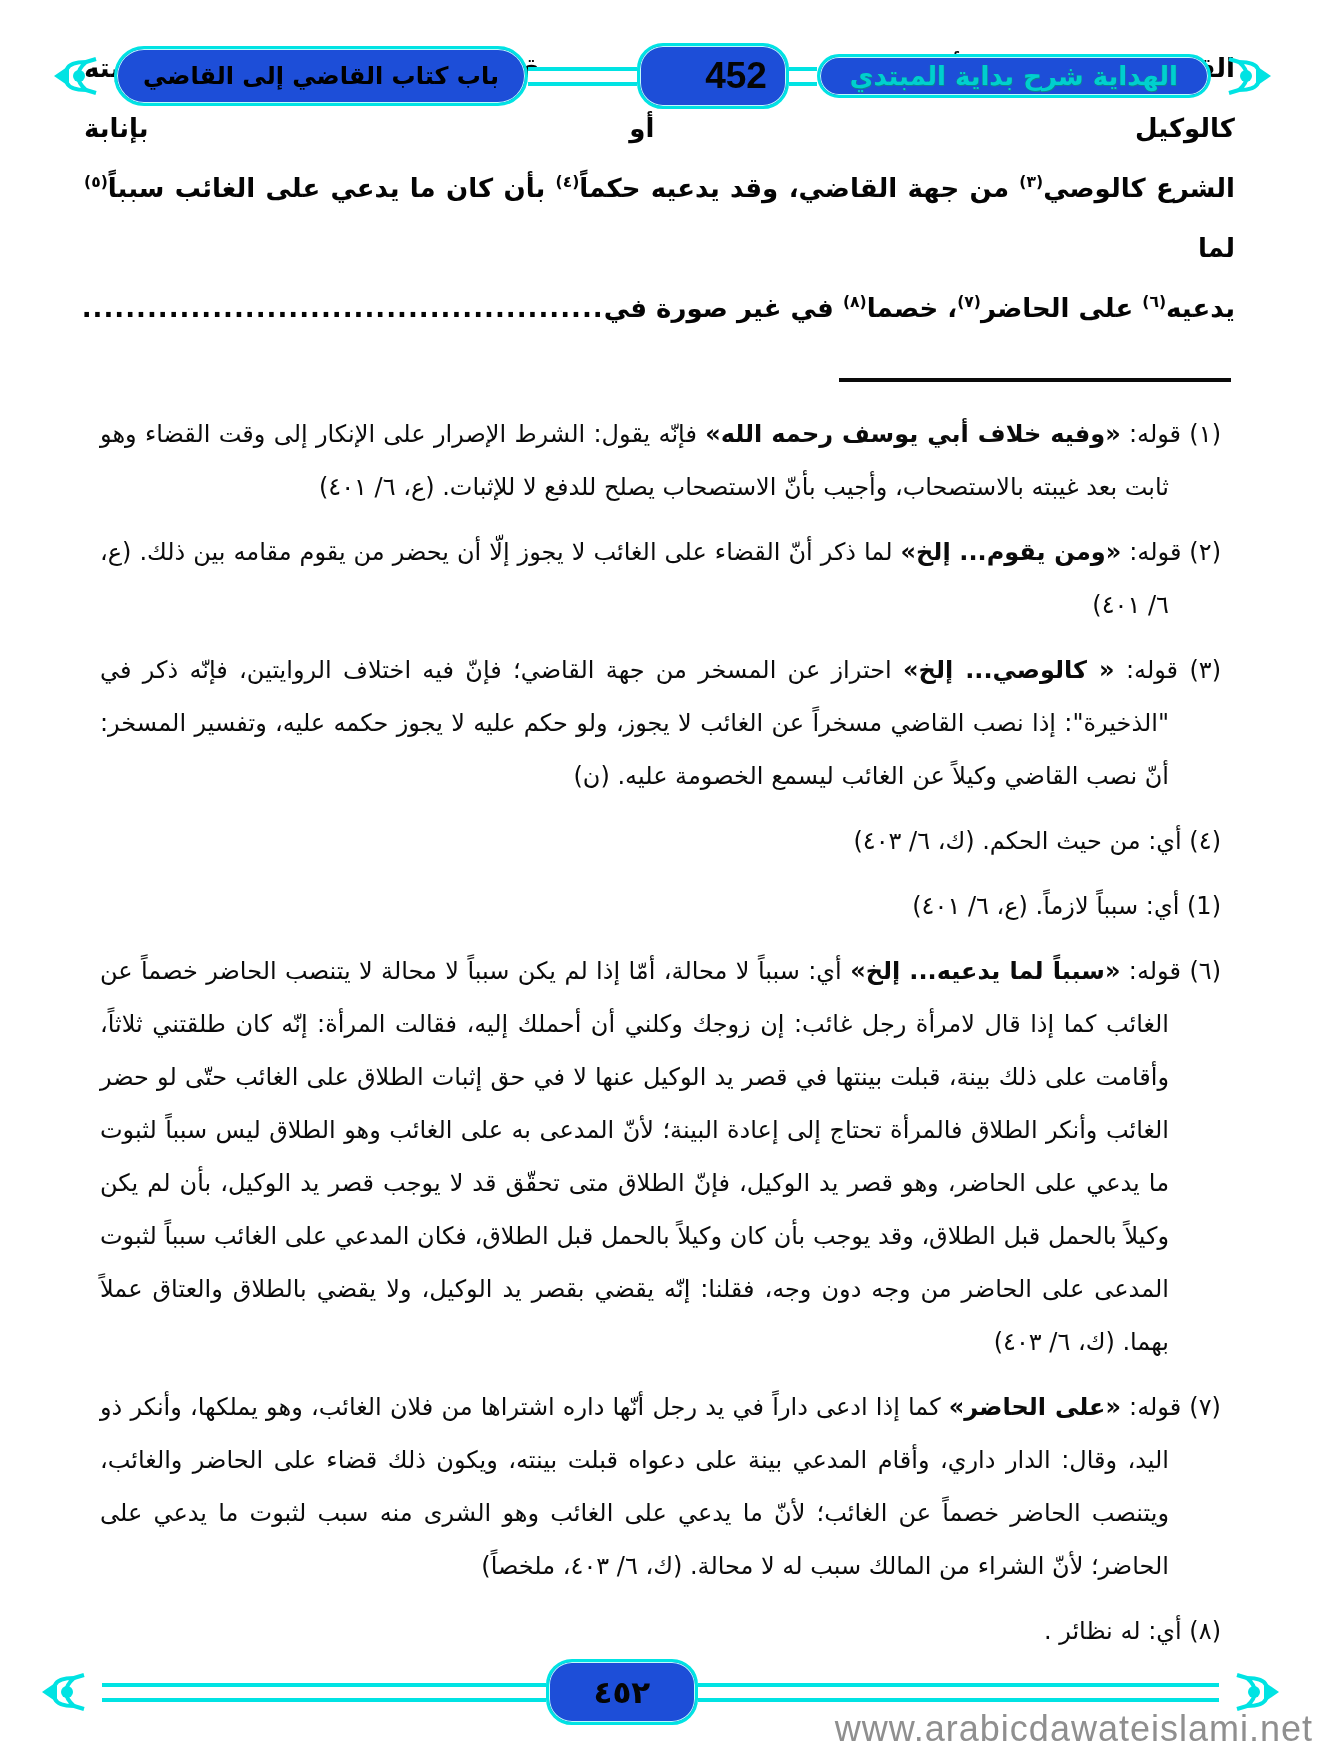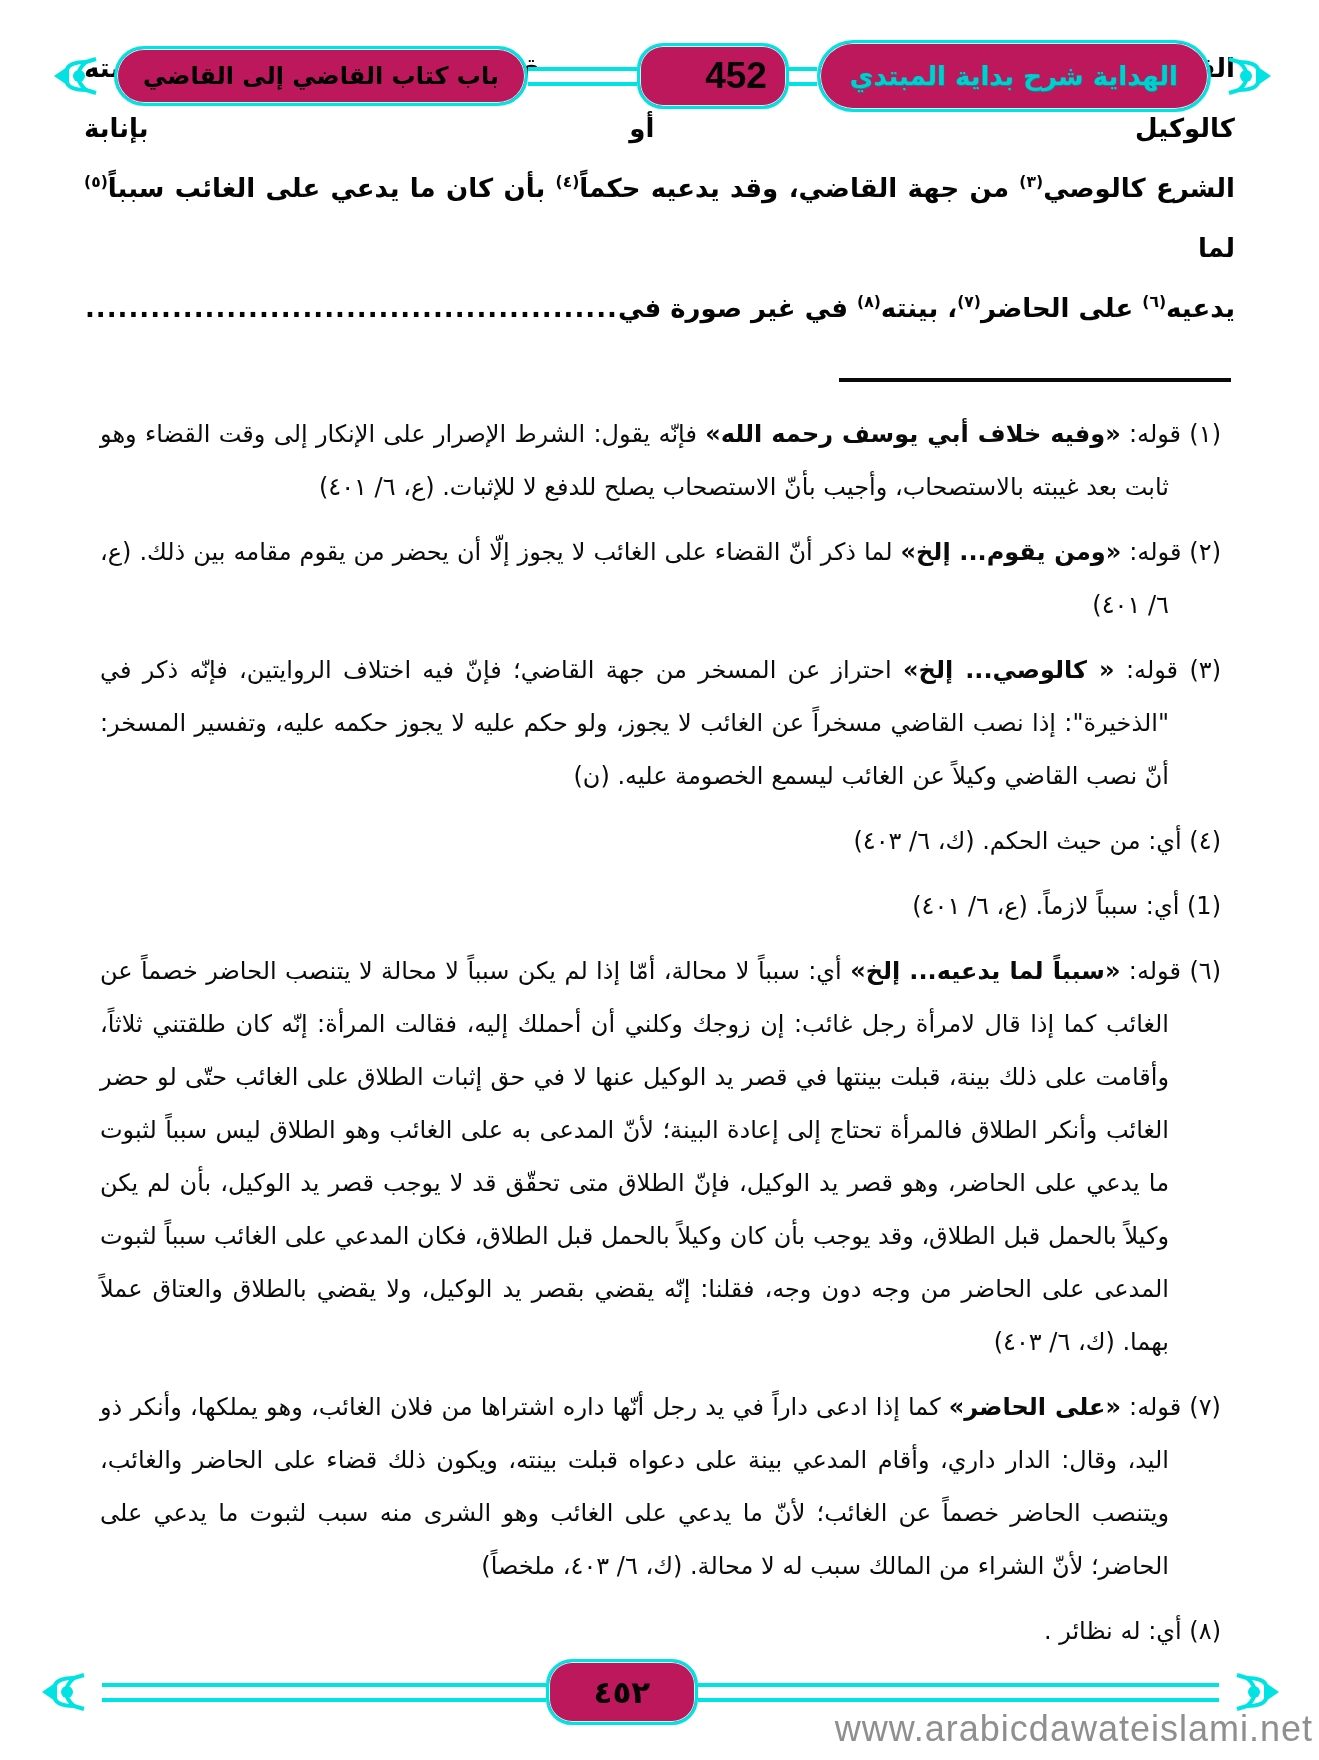--- a/index.html
+++ b/index.html
@@ -9,32 +9,32 @@
     background:#ffffff; font-family:"DejaVu Sans", sans-serif; color:var(--ink);
   }
 
   
   .band{ position:absolute; display:flex; align-items:center; direction:ltr; }
   .band-top{ left:52px; right:46px; top:42px; height:68px; }
   .band-bottom{ left:40px; right:38px; top:1658px; height:68px; }
   .connector{ height:11px; border-top:4px solid var(--c); border-bottom:4px solid var(--c); background:#fff; }
   .flex-a{ flex:1.5; } .flex-b{ flex:0.38; } .flex-c{ flex:0.92; } .flex-d{ flex:1.08; }
   .pill{
-    border:3px solid var(--c); background:#be185d; border-radius:999px;
+    border:3px solid var(--c); background:#1d4ed8; border-radius:999px;
     display:flex; align-items:center; justify-content:center; box-sizing:border-box;
     box-shadow:0 0 0 1px #bffafa inset;
   }
   .chapter-pill{ height:60px; padding:0 26px; }
   .chapter-pill span{
     font-size:24px; font-weight:bold; color:#000; white-space:nowrap; direction:rtl;
   }
   .num-oval{ height:66px; min-width:152px; border-radius:26px; padding:0 18px; }
   .num-oval .latin{ font-family:"Liberation Sans", sans-serif; font-size:37px; font-weight:bold; color:#050505;margin-left:46px; }
   .num-oval .arabic{ font-size:31px; font-weight:bold; color:#050505; }
-  .callig-pill{ height:72px; padding:0 30px; }
+  .callig-pill{ height:44px; padding:0 30px; }
   .callig-pill span{
     font-size:26px; font-weight:bold; white-space:nowrap; direction:rtl;
     color:#00cfcf; text-shadow:0.5px 0.5px 0 #0a8a8a, -0.5px -0.5px 0 #0a8a8a;
   }
   .orn{ flex:none; }
   .orn.flip{ transform:scaleX(-1); }
 
   
   .main-text{
     direction:rtl; margin:38px 84px 0 84px; font-weight:bold;
@@ -94,21 +94,21 @@
     <path d="M34 5 Q18 5 15 12 L15 26 Q18 33 34 33 Q26 26 26 19 Q26 12 34 5 Z" fill="none" stroke="#00e3e3" stroke-width="4" stroke-linejoin="round"></path>
     <circle cx="27" cy="19" r="6" fill="#00e3e3"></circle>
     <path d="M34 5 L44 2 M34 33 L44 36" stroke="#00e3e3" stroke-width="4" fill="none"></path>
   </svg>
 </div>
 
 <div class="main-text">
   <p class="jline"><span>القضاء، وفيه خلاف أبي يوسف رحمه الله</span><span class="fnref">(١)</span><span>، ومن يقوم</span><span class="fnref">(٢)</span><span> مقامه قد يكون نائباً بإنابته كالوكيل أو بإنابة</span></p>
   <p class="jline"><span>الشرع كالوصي</span><span class="fnref">(٣)</span><span> من جهة القاضي، وقد يدعيه حكماً</span><span class="fnref">(٤)</span><span> بأن كان ما يدعي على الغائب سبباً</span><span class="fnref">(٥)</span><span> لما</span></p>
   <p class="line3">
-    <span class="l3text"><span>يدعيه</span><span class="fnref">(٦)</span><span> على الحاضر</span><span class="fnref">(٧)</span><span>، بينته</span><span class="fnref">(٨)</span><span> في غير صورة في</span></span>
+    <span class="l3text"><span>يدعيه</span><span class="fnref">(٦)</span><span> على الحاضر</span><span class="fnref">(٧)</span><span>، خصما</span><span class="fnref">(٨)</span><span> في غير صورة في</span></span>
     <span class="dots-fill">........................................................................................................................................................................................................</span>
   </p>
 </div>
 
 <div class="sep-wrap">
   <div class="fn-separator"></div>
 </div>
 
 <div class="footnotes">
     <p class="footnote"><span>(١) قوله: </span><span class="lemma">«وفيه خلاف أبي يوسف رحمه الله»</span><span> فإنّه يقول: الشرط الإصرار على الإنكار إلى وقت القضاء وهو ثابت بعد غيبته بالاستصحاب، وأجيب بأنّ الاستصحاب يصلح للدفع لا للإثبات. (ع، ٦/ ٤٠١)</span></p>

